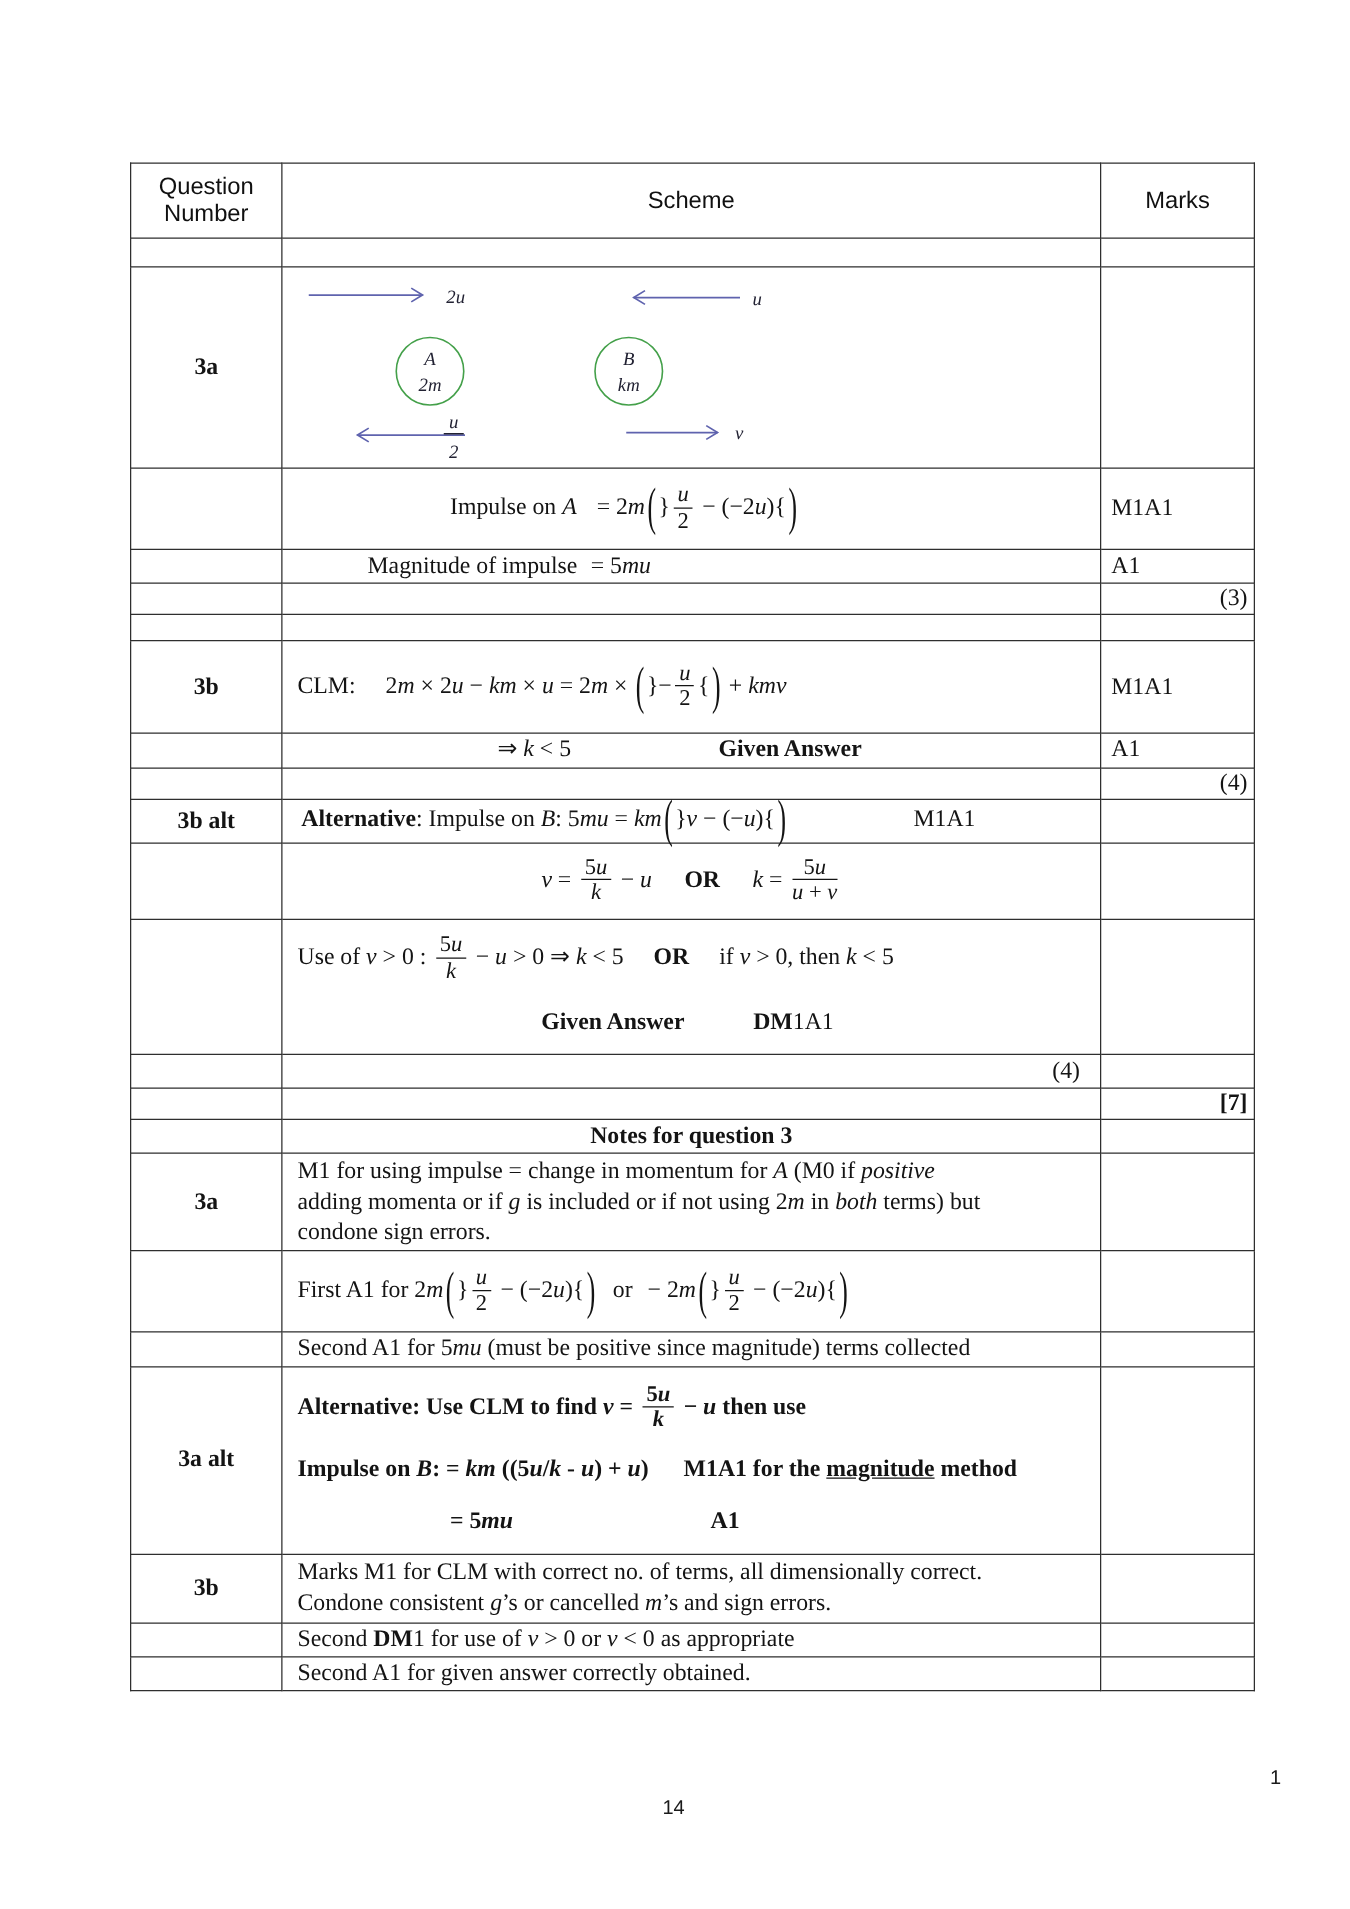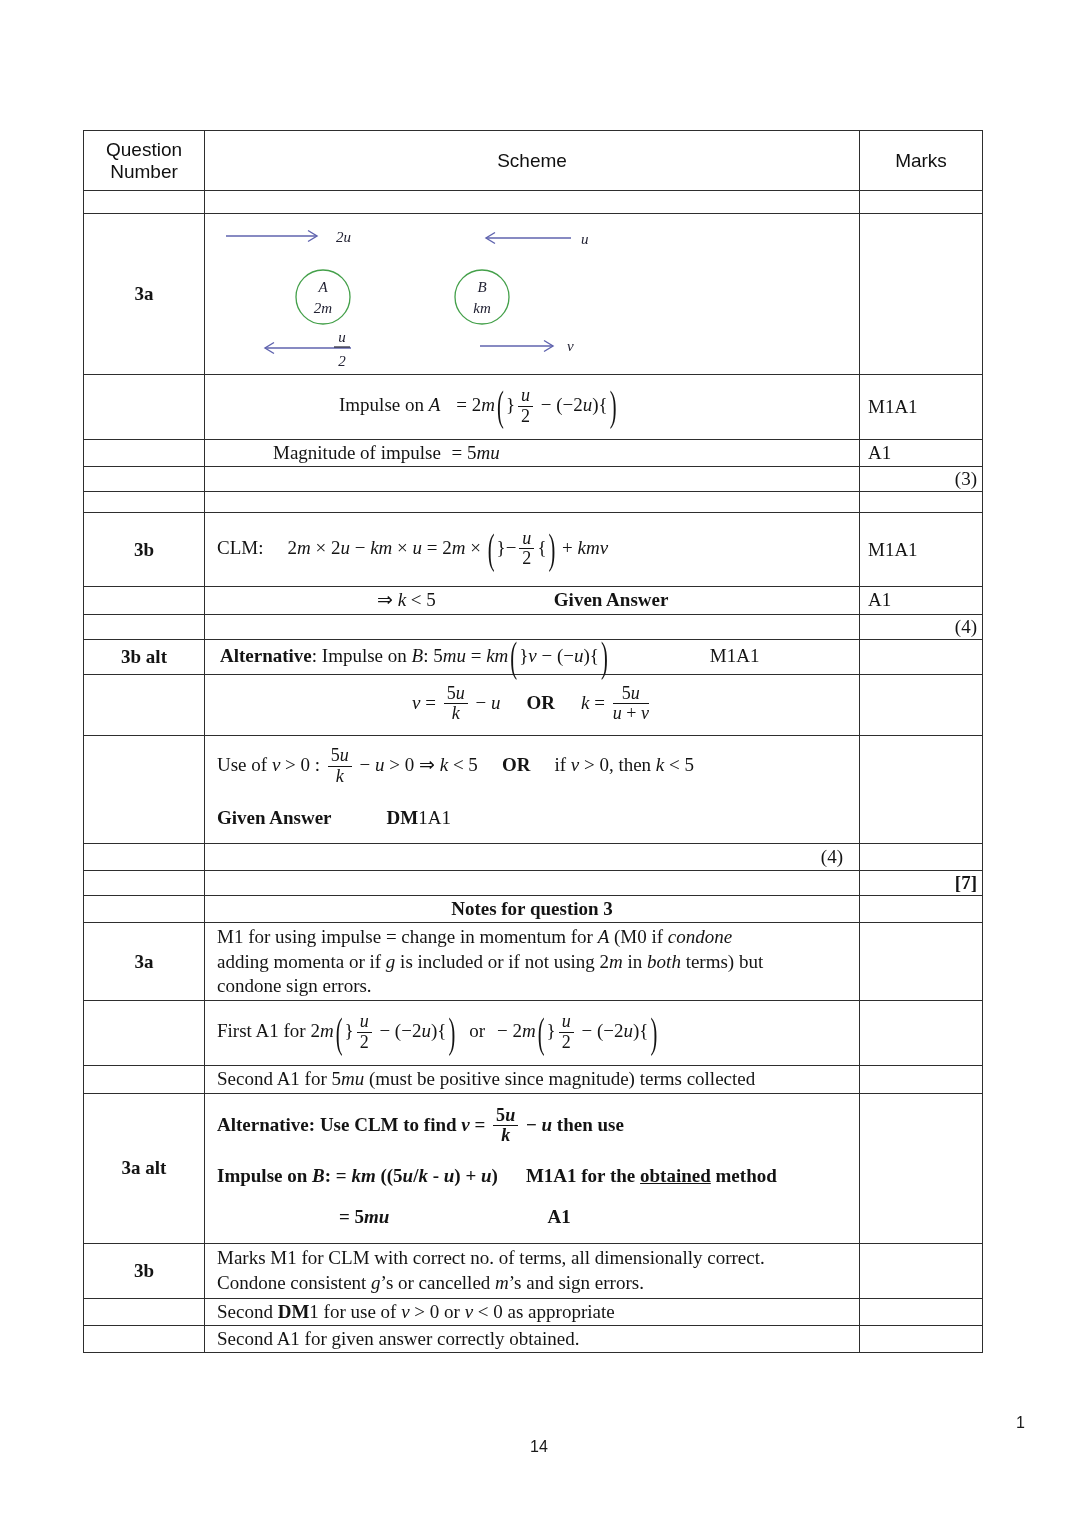--- a/index.html
+++ b/index.html
@@ -1,41 +1,41 @@
 <!DOCTYPE html>
 <html style="--arrow: #5f63ae; --circle: #44a04a;"><head>
 <meta charset="utf-8">
 <style>
   html,body{margin:0;padding:0;}
   body{
     width:1080px;height:1527px;position:relative;background:#ffffff;
     font-family:"Liberation Serif", serif;color:#141414;
     -webkit-font-smoothing:antialiased;
   }
-  .sheet{position:absolute;left:83px;top:130px;width:899px;}
+  .sheet{position:absolute;left:104px;top:130px;width:899px;}
   table{border-collapse:collapse;width:899px;table-layout:fixed;}
   col.c-q{width:121px;} col.c-s{width:655px;} col.c-m{width:123px;}
   th,td{border:1.6px solid #2e2e2e;box-sizing:border-box;}
   thead th{
     height:60px;font-family:"Liberation Sans", sans-serif;font-weight:400;
     font-size:19px;text-align:center;vertical-align:middle;white-space:pre-line;
     color:#101010;
   }
   .qcell{text-align:center;vertical-align:middle;font-weight:700;font-size:19px;padding:0 2px;}
   .scell{font-size:19px;vertical-align:middle;padding:1px 4px;line-height:1.22;}
   .mcell{font-size:19px;vertical-align:middle;padding:1px 2px 1px 8px;}
   .mcell.mr{text-align:right;padding-right:5px;padding-left:0;}
   .scell.center{text-align:center;}
   .scell.pl{padding-left:12px;}
   .scell.pl15{padding-left:15px;}
   .scell.pl68{padding-left:68px;}
   .scell.pl134{padding-left:134px;}
   .scell.sr{text-align:right;padding-right:16px;}
   .line{line-height:1.28;}
-  .line.ga{text-align:left;padding-right:14px;margin-top:19px;}
+  .line.ga{text-align:center;padding-right:14px;margin-top:19px;}
   .line.sp{margin-bottom:17px;}
   
   .frac{display:inline-block;vertical-align:middle;text-align:center;line-height:1.08;margin:0 3px;font-size:0.95em;position:relative;top:-1px;}
   .fn{display:block;border-bottom:1.4px solid #141414;padding:0 3px;}
   .fd{display:block;}
   .bp{display:inline-block;transform:scaleY(2.05);font-size:1.08em;vertical-align:-2px;margin:0 2px;font-weight:400;}
   .hgap{display:inline-block;height:1px;}
   .ul{text-decoration:underline;}
   i{font-style:italic;}
   
@@ -198,21 +198,21 @@
         <tr>
           <td class="qcell"></td>
           <td class="scell center" style="height: 25px;">
             <div class="line "><b>Notes for question 3</b></div>
           </td>
           <td class="mcell "></td>
         </tr>
         <tr>
           <td class="qcell">3a</td>
           <td class="scell pl" style="height: 78px;">
-            <div class="line ">M1 for using impulse = change in momentum for <i>A</i> (M0 if <i>condone</i></div>
+            <div class="line ">M1 for using impulse = change in momentum for <i>A</i> (M0 if <i>positive</i></div>
             <div class="line ">adding momenta or if <i>g</i> is included or if not using 2<i>m</i> in <i>both</i> terms) but</div>
             <div class="line ">condone sign errors.</div>
           </td>
           <td class="mcell "></td>
         </tr>
         <tr>
           <td class="qcell"></td>
           <td class="scell pl" style="height: 65px;">
             <div class="line ">First A1 for  2<i>m</i><span class="bp">(</span>}<span class="frac"><span class="fn"><i>u</i></span><span class="fd">2</span></span> − (−2<i>u</i>){<span class="bp">)</span><span class="hgap" style="width:12px"></span>or<span class="hgap" style="width:12px"></span>− 2<i>m</i><span class="bp">(</span>}<span class="frac"><span class="fn"><i>u</i></span><span class="fd">2</span></span> − (−2<i>u</i>){<span class="bp">)</span></div>
           </td>
@@ -222,21 +222,21 @@
           <td class="qcell"></td>
           <td class="scell pl" style="height: 25px;">
             <div class="line ">Second A1 for 5<i>mu</i>  (must be positive since magnitude) terms collected</div>
           </td>
           <td class="mcell "></td>
         </tr>
         <tr>
           <td class="qcell">3a alt</td>
           <td class="scell pl" style="height: 150px; font-weight: bold;">
             <div class="line sp"><b>Alternative</b>: Use CLM to find <i>v</i> = <span class="frac"><span class="fn">5<i>u</i></span><span class="fd"><i>k</i></span></span> − <i>u</i>  then use</div>
-            <div class="line sp">Impulse on <i>B</i>: = <i>km</i> ((5<i>u</i>/<i>k</i>  - <i>u</i>) + <i>u</i>)<span class="hgap" style="width:28px"></span>M1A1 for the <span class="ul">obtained</span>  method</div>
+            <div class="line sp">Impulse on <i>B</i>: = <i>km</i> ((5<i>u</i>/<i>k</i>  - <i>u</i>) + <i>u</i>)<span class="hgap" style="width:28px"></span>M1A1 for the <span class="ul">magnitude</span>  method</div>
             <div class="line "><span class="hgap" style="width:122px"></span>= 5<i>mu</i><span class="hgap" style="width:158px"></span>A1</div>
           </td>
           <td class="mcell "></td>
         </tr>
         <tr>
           <td class="qcell">3b</td>
           <td class="scell pl" style="height: 55px;">
             <div class="line ">Marks M1 for CLM with correct no. of terms, all dimensionally correct.</div>
             <div class="line ">Condone consistent <i>g</i>’s or cancelled <i>m</i>’s and sign errors.</div>
           </td>

